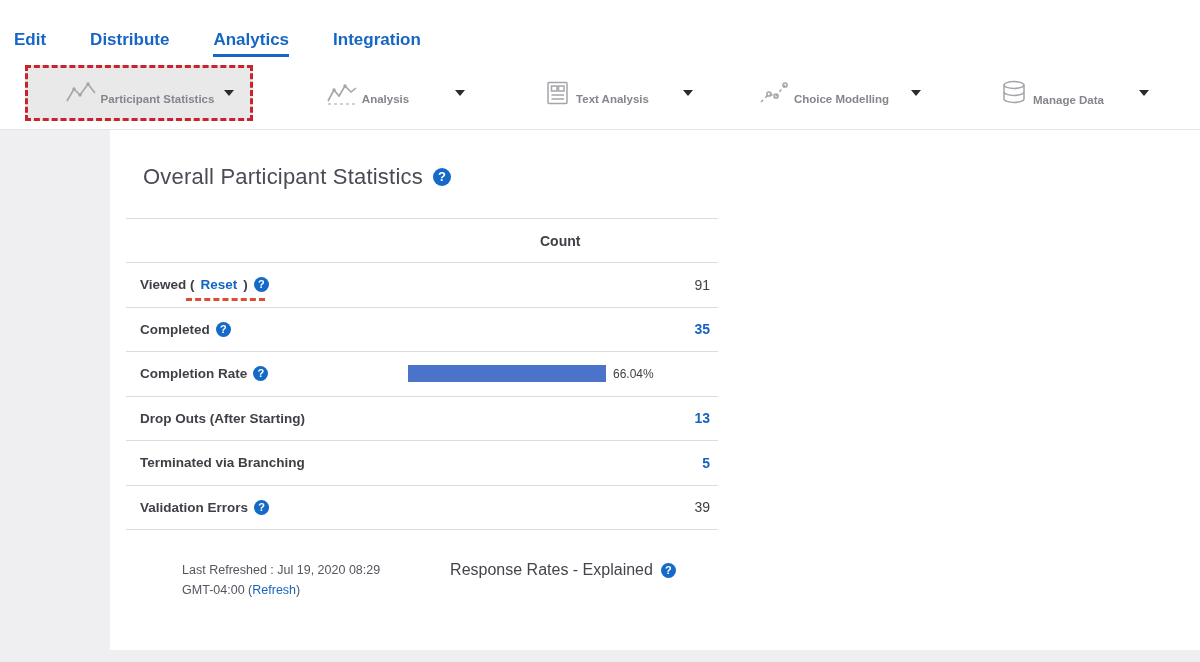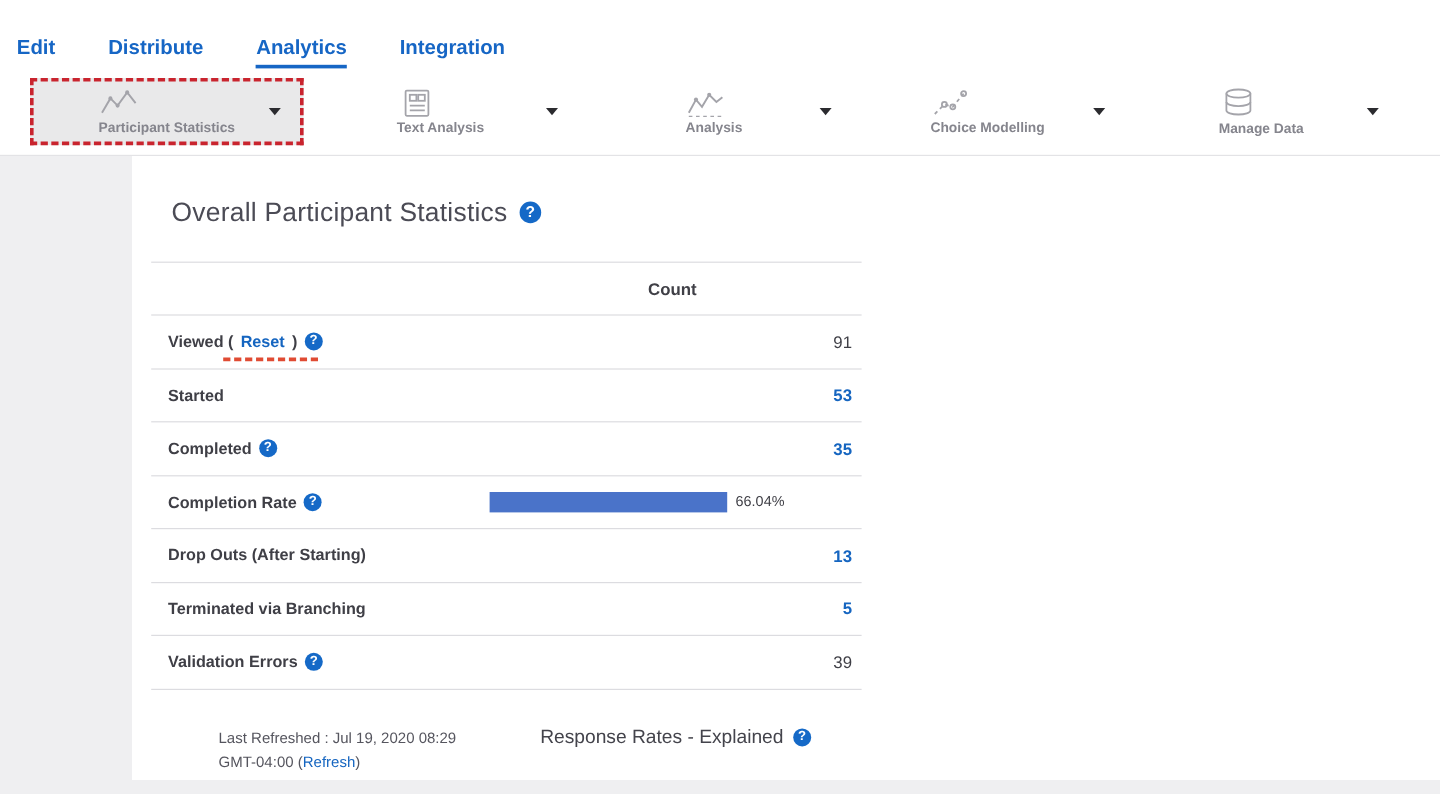--- a/index.html
+++ b/index.html
@@ -48,22 +48,21 @@
     align-items:center;
     justify-content:center;
     cursor:pointer;
   }
   .tool-group.selected {
     background:#e9e9ea;
     border:3px dashed #c9242e;
   }
   .tool-main {
     display:flex;
-    flex-direction:column;
-    align-items:flex-start;
+    align-items:flex-end;
     gap:3px;
   }
   .tool-icon svg { display:block; }
   .tool-label {
     font-size:11.5px;
     font-weight:700;
     color:#85858d;
     white-space:nowrap;
   }
   .caret {
@@ -238,51 +237,51 @@
             </svg>
           </span>
           <span class="tool-label">Participant Statistics</span>
         </div>
         <span class="caret"></span>
       </div>
 
       <div class="tool-group">
         <div class="tool-main">
           <span class="tool-icon">
+            <svg width="34" height="24" viewBox="0 0 34 24" fill="none" stroke="#a4a4aa" stroke-width="1.6">
+              <polyline points="3,20 9,9 14,15 20,5 26,11 31,7"></polyline>
+              <circle cx="9" cy="9" r="1.7" fill="#a4a4aa" stroke="none"></circle>
+              <circle cx="20" cy="5" r="1.7" fill="#a4a4aa" stroke="none"></circle>
+              <path d="M3,23 h28" stroke-dasharray="3,3" stroke-width="1.2"></path>
+            </svg>
+          </span>
+          <span class="tool-label">Analysis</span>
+        </div>
+        <span class="caret"></span>
+      </div>
+
+      <div class="tool-group">
+        <div class="tool-main">
+          <span class="tool-icon">
             <svg width="32" height="24" viewBox="0 0 32 24" fill="none" stroke="#a4a4aa" stroke-width="1.5">
               <rect x="7" y="1.5" width="19" height="21" rx="1"></rect>
               <rect x="10.5" y="5" width="5.5" height="5"></rect>
               <rect x="17.5" y="5" width="5.5" height="5"></rect>
               <line x1="10.5" y1="14" x2="23" y2="14"></line>
               <line x1="10.5" y1="18" x2="23" y2="18"></line>
             </svg>
           </span>
           <span class="tool-label">Text Analysis</span>
         </div>
         <span class="caret"></span>
       </div>
 
       <div class="tool-group">
         <div class="tool-main">
           <span class="tool-icon">
-            <svg width="34" height="24" viewBox="0 0 34 24" fill="none" stroke="#a4a4aa" stroke-width="1.6">
-              <polyline points="3,20 9,9 14,15 20,5 26,11 31,7"></polyline>
-              <circle cx="9" cy="9" r="1.7" fill="#a4a4aa" stroke="none"></circle>
-              <circle cx="20" cy="5" r="1.7" fill="#a4a4aa" stroke="none"></circle>
-              <path d="M3,23 h28" stroke-dasharray="3,3" stroke-width="1.2"></path>
-            </svg>
-          </span>
-          <span class="tool-label">Analysis</span>
-        </div>
-        <span class="caret"></span>
-      </div>
-
-      <div class="tool-group">
-        <div class="tool-main">
-          <span class="tool-icon">
             <svg width="34" height="24" viewBox="0 0 34 24" fill="none" stroke="#a4a4aa" stroke-width="1.5">
               <path d="M4,21 L12,13 L19,15 L28,4" stroke-dasharray="3,3"></path>
               <circle cx="12" cy="13" r="2.1"></circle>
               <circle cx="19" cy="15" r="2.1"></circle>
               <circle cx="28" cy="4" r="2.1"></circle>
             </svg>
           </span>
           <span class="tool-label">Choice Modelling</span>
         </div>
         <span class="caret"></span>
@@ -323,26 +322,20 @@
           <span class="t-label">
             <span>Viewed (</span>
             <a class="link">Reset</a>
             <span>)</span>
             <span class="help"></span>
           </span>
           <span class="t-value dark">91</span>
           <span class="red-underline"></span>
         </div>
 
-        <div class="t-row">
-          <span class="t-label">
-            <span>Started</span>
-          </span>
-          <span class="t-value blue">53</span>
-        </div>
 
         <div class="t-row">
           <span class="t-label">
             <span>Completed</span>
             <span class="help"></span>
           </span>
           <span class="t-value blue">35</span>
         </div>
 
         <div class="t-row">

